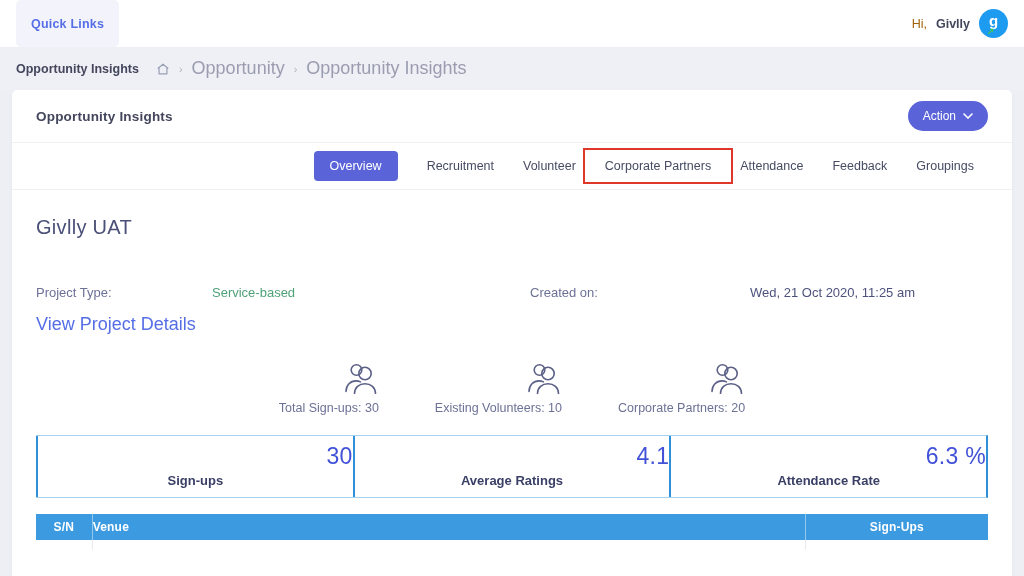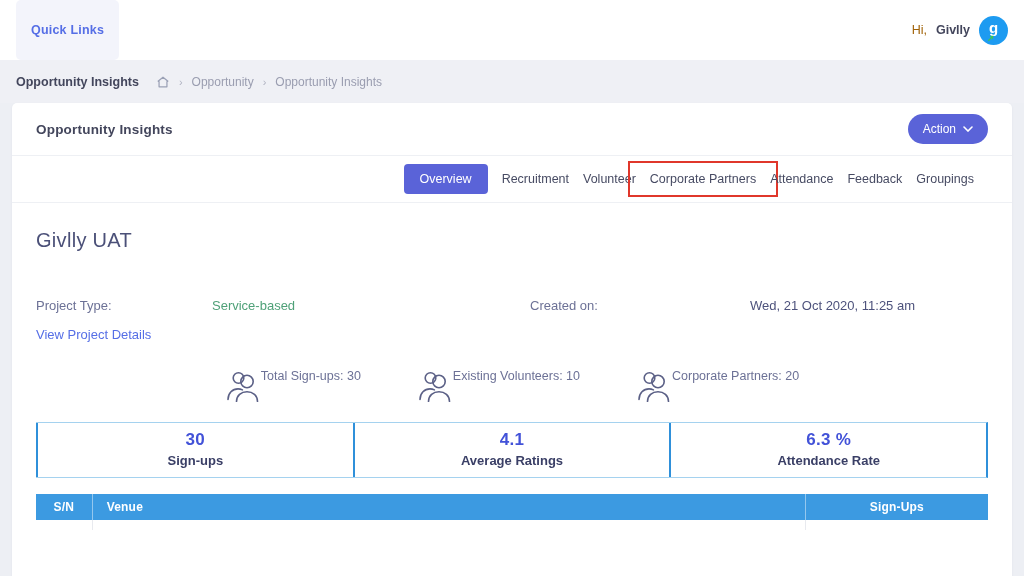--- a/index.html
+++ b/index.html
@@ -4,21 +4,21 @@
 <style>
   * { box-sizing: border-box; margin: 0; padding: 0; }
   html, body { width: 1024px; height: 576px; }
   body {
     font-family: "Liberation Sans", sans-serif;
     background: #edeff4;
     overflow: hidden;
     color: #43465c;
   }
   
-  .topbar { height: 60px; background: #fff; display: flex; padding: 0 16px; }
+  .topbar { height: 47px; background: #fff; display: flex; padding: 0 16px; }
   .quick-links {
     background: #f3f4fb; color: #556ee6; font-family: inherit;
     font-size: 12.5px; font-weight: 700; border: none; border-radius: 5px;
     padding: 9px 15px; cursor: pointer; letter-spacing: .2px;
   }
   .top-right { margin-left: auto; display: flex; align-items: center; gap: 9px; font-size: 12.5px; }
   .greeting { color: #a16207; padding-left: 7px; }
   .username { color: #43465c; font-weight: 700; }
   .avatar {
     width: 29px; height: 29px; border-radius: 50%; background: #1d9bf1;
@@ -29,72 +29,72 @@
     color: #fff; font-weight: 700; font-size: 15px; line-height: 17px;
   }
   .avatar .arrow {
     position: absolute; bottom: 2px; left: 8px;
     color: #3ec553; font-size: 9px; font-weight: 700; line-height: 9px;
   }
   
   .crumb-bar { height: 43px; background: #eff0f5; display: flex; align-items: center; padding: 0 16px; gap: 9px; }
   .crumb-title { font-size: 12.5px; font-weight: 700; color: #43465c; margin-right: 8px; }
   .crumb-sep { color: #b0b3c2; font-size: 11px; }
-  .crumb-item { color: #9a9db0; font-size: 12px; }
+  .crumb-item { color: #9a9db0; font-size: 18px; }
   
   .card { margin: 0 12px; background: #fff; border-radius: 5px 5px 0 0; box-shadow: 0 1px 3px rgba(40,45,70,.05); height: 560px; }
   .card-header { display: flex; align-items: center; height: 52px; padding: 0 24px; }
   .card-title { font-size: 13.5px; font-weight: 700; color: #43465c; letter-spacing: .2px; }
   .action-btn {
     margin-left: auto; background: #5a63d8; color: #fff; border: none; cursor: pointer;
     border-radius: 15px; padding: 8px 15px; font-size: 12px; font-family: inherit;
     display: flex; align-items: center; gap: 7px; font-weight: 500;
   }
   
   .tabs-row {
-    display: flex; align-items: center; justify-content: flex-end; gap: 14px;
+    display: flex; align-items: center; justify-content: flex-end; gap: 29px;
     height: 48px; padding-right: 38px;
     border-top: 1px solid #eef0f4; border-bottom: 1px solid #eef0f4;
   }
   .tab { font-size: 12.5px; color: #474b63; cursor: pointer; position: relative; white-space: nowrap; }
   .tab.active { background: #5a63d8; color: #fff; padding: 8px 16px; border-radius: 4px; }
   .tab.highlighted .red-box {
     position: absolute; left: -22px; right: -22px; top: -11px; bottom: -11px;
     border: 2px solid #e0372b; pointer-events: none;
   }
   
   .content { padding: 0 24px; }
   .project-name { margin-top: 26px; font-size: 20px; font-weight: 500; color: #4b5078; letter-spacing: .3px; }
   .fields { display: grid; grid-template-columns: 176px 318px 220px 1fr; margin-top: 46px; font-size: 13px; }
   .field-label { color: #6c7196; }
   .field-value { color: #4d527c; }
   .field-value.green { color: #4fa178; }
-  .view-link { display: inline-block; margin-top: 14px; font-size: 13px; color: #556ee6; cursor: pointer; text-decoration: none; }
+  .view-link { display: inline-block; margin-top: 14px; font-size: 18px; color: #556ee6; cursor: pointer; text-decoration: none; }
   
   .icon-stats { display: flex; justify-content: center; gap: 56px; margin-top: 26px; }
-  .icon-stat { display: flex; flex-direction: row; align-items: flex-start; }
+  .icon-stat { display: flex; flex-direction: column; align-items: flex-end; gap: 7px; }
   .icon-stat .lbl { font-size: 12.5px; color: #6c7196; }
   
   .stat-boxes {
     display: flex; margin-top: 20px;
     border-top: 1px solid #a5d2ef; border-bottom: 1px solid #a5d2ef; border-right: 2px solid #2f90da;
   }
   .stat-box { flex: 1; text-align: center; padding: 7px 0 9px; border-left: 2px solid #2f90da; cursor: default; }
-  .stat-value { font-size: 17px; font-weight: 700; color: #4252d8; letter-spacing: .3px; }
+  .stat-value { font-size: 23px; font-weight: 400; color: #4252d8; letter-spacing: .3px; text-align: right; }
   .stat-label { font-size: 13px; font-weight: 700; color: #3a3f66; margin-top: 3px; }
   
   .venue-title { margin-top: 38px; font-size: 17.5px; font-weight: 600; color: #2f3246; letter-spacing: .2px; }
   .venue-table { width: 100%; margin-top: 16px; border-collapse: collapse; font-size: 12px; }
   .venue-table thead th {
     background: #3c9ae1; color: #fff; font-weight: 700; height: 26px;
     border-right: 1px solid rgba(255,255,255,.45); letter-spacing: .2px;
   }
   .venue-table thead th:last-child { border-right: none; }
   .col-sn { width: 5.9%; text-align: center; }
-  .col-venue { width: 74.9%; text-align: left; padding-left: 14px; }
+  .col-venue { width: 74.9%; text-align: left; }
   .col-signups { width: 19.2%; text-align: center; }
   .venue-table tbody td { height: 10px; border-right: 1px solid #e8eaef; }
   .venue-table tbody td:last-child { border-right: none; }
   svg { display: block; }
 </style>
 </head>
 <body>
 
 <header class="topbar">
   <button class="quick-links">Quick Links</button>

